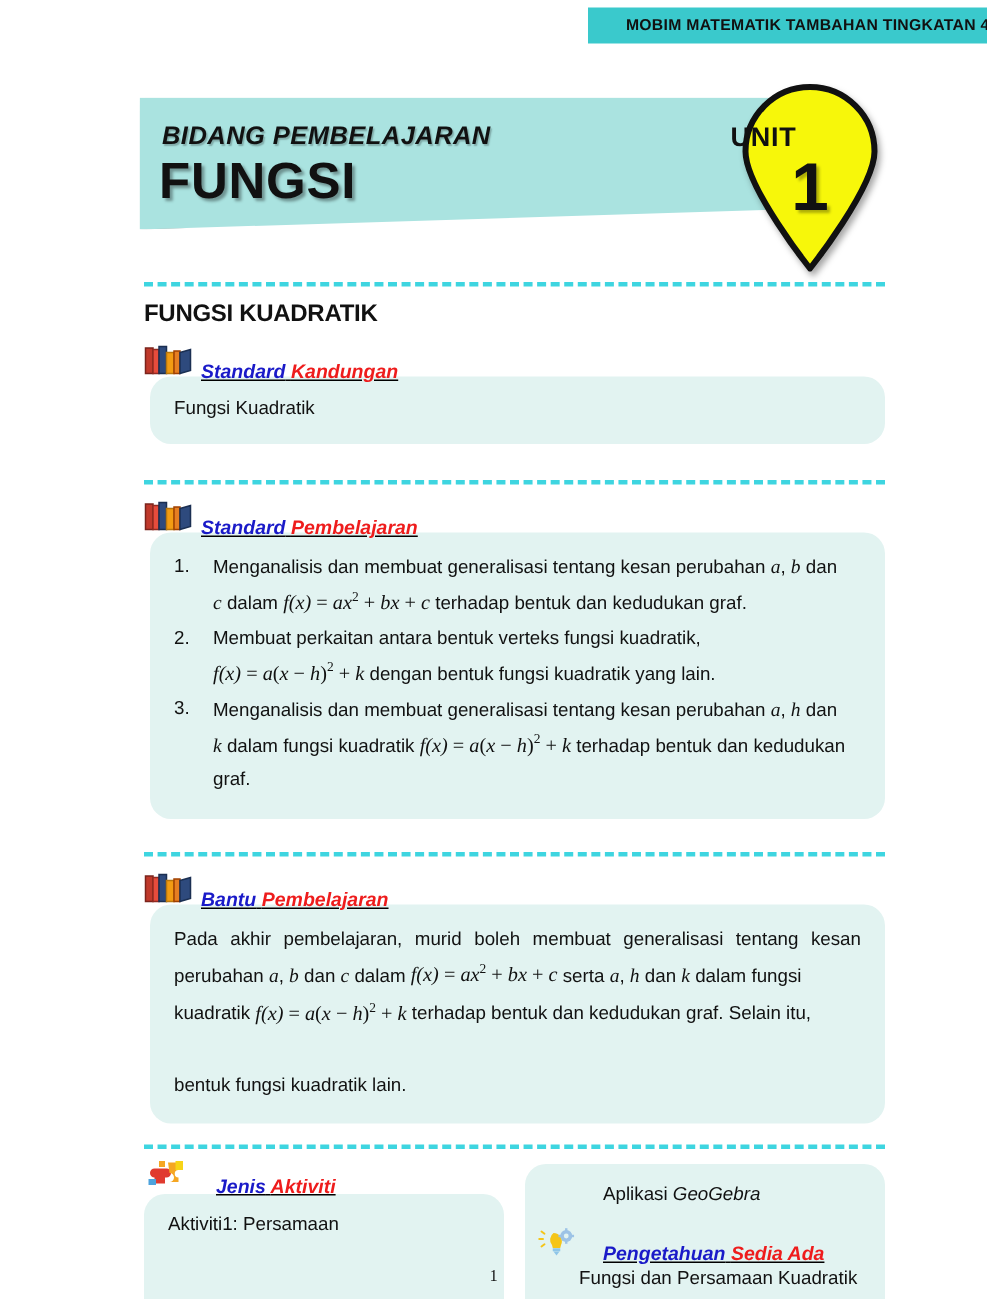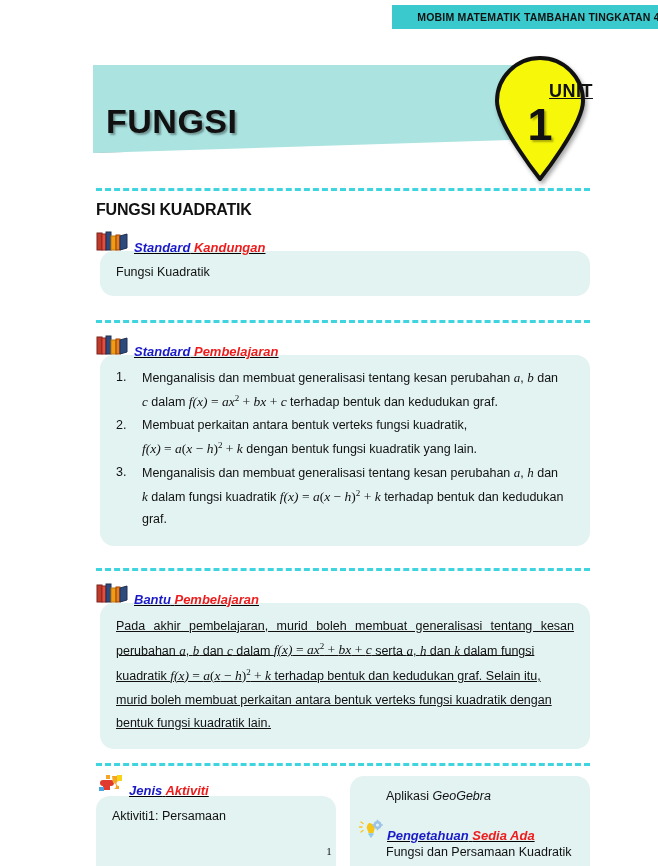--- a/index.html
+++ b/index.html
@@ -42,23 +42,22 @@
   .banner-title {
     position: absolute; left: 106px; top: 44px;
     font-size: 34px; font-weight: bold; color: #111;
     letter-spacing: .5px;
     text-shadow: 2px 2px 2px rgba(0,0,0,.35);
   }
   .pin { position: absolute; left: 487px; top: -5px; width: 106px; height: 128px; }
   .pin svg { display:block; filter: drop-shadow(2px 3px 2px rgba(0,0,0,.35)); }
   .pin-unit {
     position: absolute; left: 0; top: 28px; width: 106px;
-    text-align: right; font-size: 18px; font-weight: bold; color:#111;
+    text-align: left; font-size: 18px; font-weight: bold; color:#111;
     letter-spacing: .5px;
-    text-decoration: underline;
   }
   .pin-num {
     position: absolute; left: 0; top: 46px; width: 106px;
     text-align: center; font-size: 45px; font-weight: bold; color:#111;
     text-shadow: 2px 2px 2px rgba(0,0,0,.3);
   }
 
   
   .content { position: absolute; left: 0; top: 188px; width: 658px; }
 
@@ -104,21 +103,21 @@
   .m .par { font-style: normal; }
   .v { font-style: italic; font-family: "Liberation Serif", serif; font-size: 13px; }
 
   
   .bottom { display: flex; margin: 0 68px 0 96px; gap: 14px; }
   .col { flex: 1; min-width: 0; }
   .mini-card {
     background: #e2f3f1; border-radius: 14px;
     padding: 10px 12px 14px 12px;
   }
-  .mini-head { display: flex; align-items: flex-end; gap: 1px; height: 20px; margin-left: 2px; }
+  .mini-head { display: flex; align-items: flex-end; gap: 16px; height: 20px; margin-left: 2px; }
   .mini-line { font-size: 12.5px; color:#111; margin: 9px 0 0 4px; line-height: 1.35; }
   .mini-line.tight { margin-top: 2px; }
   .ital { font-style: italic; }
 
   .page-num {
     position: absolute; left: 0; top: 845px; width: 658px;
     text-align: center; font-size: 11px; color: #111;
     font-family: "Liberation Serif", serif;
   }
 
@@ -128,20 +127,21 @@
 <body>
 
 <div class="page">
 
   <div class="top-bar">
     <span class="top-bar-text">MOBIM MATEMATIK TAMBAHAN TINGKATAN 4</span>
   </div>
 
   <div class="banner-wrap">
     <div class="banner"></div>
+    <div class="banner-sub">BIDANG PEMBELAJARAN</div>
     <div class="banner-title">FUNGSI</div>
 
     <div class="pin">
       <svg width="106" height="128" viewBox="0 0 106 128">
         <path d="M53 126 C53 126 10 72 10 48 A43 43 0 1 1 96 48 C96 72 53 126 53 126 Z" fill="#f7f70a" stroke="#111" stroke-width="4"></path>
       </svg>
       <div class="pin-unit">UNIT</div>
       <div class="pin-num">1</div>
     </div>
   </div>
@@ -232,24 +232,24 @@
           <rect x="20" y="4" width="4" height="15" fill="#e67e22" stroke="#a04000" stroke-width="1"></rect>
           <path d="M24 5 l7 -2 v14 l-7 2 z" fill="#2e4a7d" stroke="#1b2f52" stroke-width="1"></path>
         </svg>
       </span>
       <span class="head-label">
         <span class="b">Bantu</span>
         <span class="r">Pembelajaran</span>
       </span>
     </div>
     <div class="card">
-      <p class="just" style="line-height:1.85;text-decoration:underline;">
+      <p class="just" style="line-height:1.85;">
         <span>Pada akhir pembelajaran, murid boleh membuat generalisasi tentang kesan perubahan </span><span class="v">a</span><span>, </span><span class="v">b</span><span> dan </span><span class="v">c</span><span> dalam </span><span class="m">f(x)<span class="op"> = </span>ax<sup>2</sup><span class="op"> + </span>bx<span class="op"> + </span>c</span><span> serta </span><span class="v">a</span><span>, </span><span class="v">h</span><span> dan </span><span class="v">k</span><span> dalam fungsi</span><br>
         <span>kuadratik </span><span class="m">f(x)<span class="op"> = </span>a<span class="par">(</span>x<span class="op"> − </span>h<span class="par">)</span><sup>2</sup><span class="op"> + </span>k</span><span> terhadap bentuk dan kedudukan graf. Selain itu,</span><br>
-        <span>murid boleh membuat perkaitan antara bentuk verteks fungsi kuadratik dengan</span><br>
+        <br>
         <span>bentuk fungsi kuadratik lain.</span>
       </p>
     </div>
 
     <div class="dash" style="margin-top:14px;"></div>
 
     <div class="bottom" style="margin-top:12px;">
 
       <div class="col">
         <div class="mini-head">
@@ -269,21 +269,21 @@
         </div>
         <div class="mini-card" style="min-height:110px; margin-top:-2px;">
           <div class="mini-line tight">Aktiviti1: Persamaan</div>
           <div class="mini-line" style="margin-top:38px;">Aktiviti 2: Berkumpulan</div>
 
         </div>
       </div>
 
       <div class="col">
         <div class="mini-card" style="min-height:110px; margin-top:-2px;">
-          <div class="mini-line tight" style="margin-left:24px;">
+          <div class="mini-line tight" style="margin-left:40px;">
             <span>Aplikasi </span><span class="ital">GeoGebra</span>
           </div>
 
           <div class="mini-head" style="margin-top:18px; margin-left:-4px;">
             <span class="icon">
               <svg width="28" height="20" viewBox="0 0 28 20">
                 <path d="M11 4 a5.5 5.5 0 0 1 5 8 l-.5 2 h-5 l-.5 -2 a5.5 5.5 0 0 1 1 -8 z" fill="#f5c518"></path>
                 <rect x="10.5" y="14.2" width="5" height="2" fill="#8ec5e8"></rect>
                 <polygon points="11,16.3 15,16.3 13,19" fill="#8ec5e8"></polygon>
                 <circle cx="19.5" cy="6" r="4" fill="#9dc3e6"></circle>

